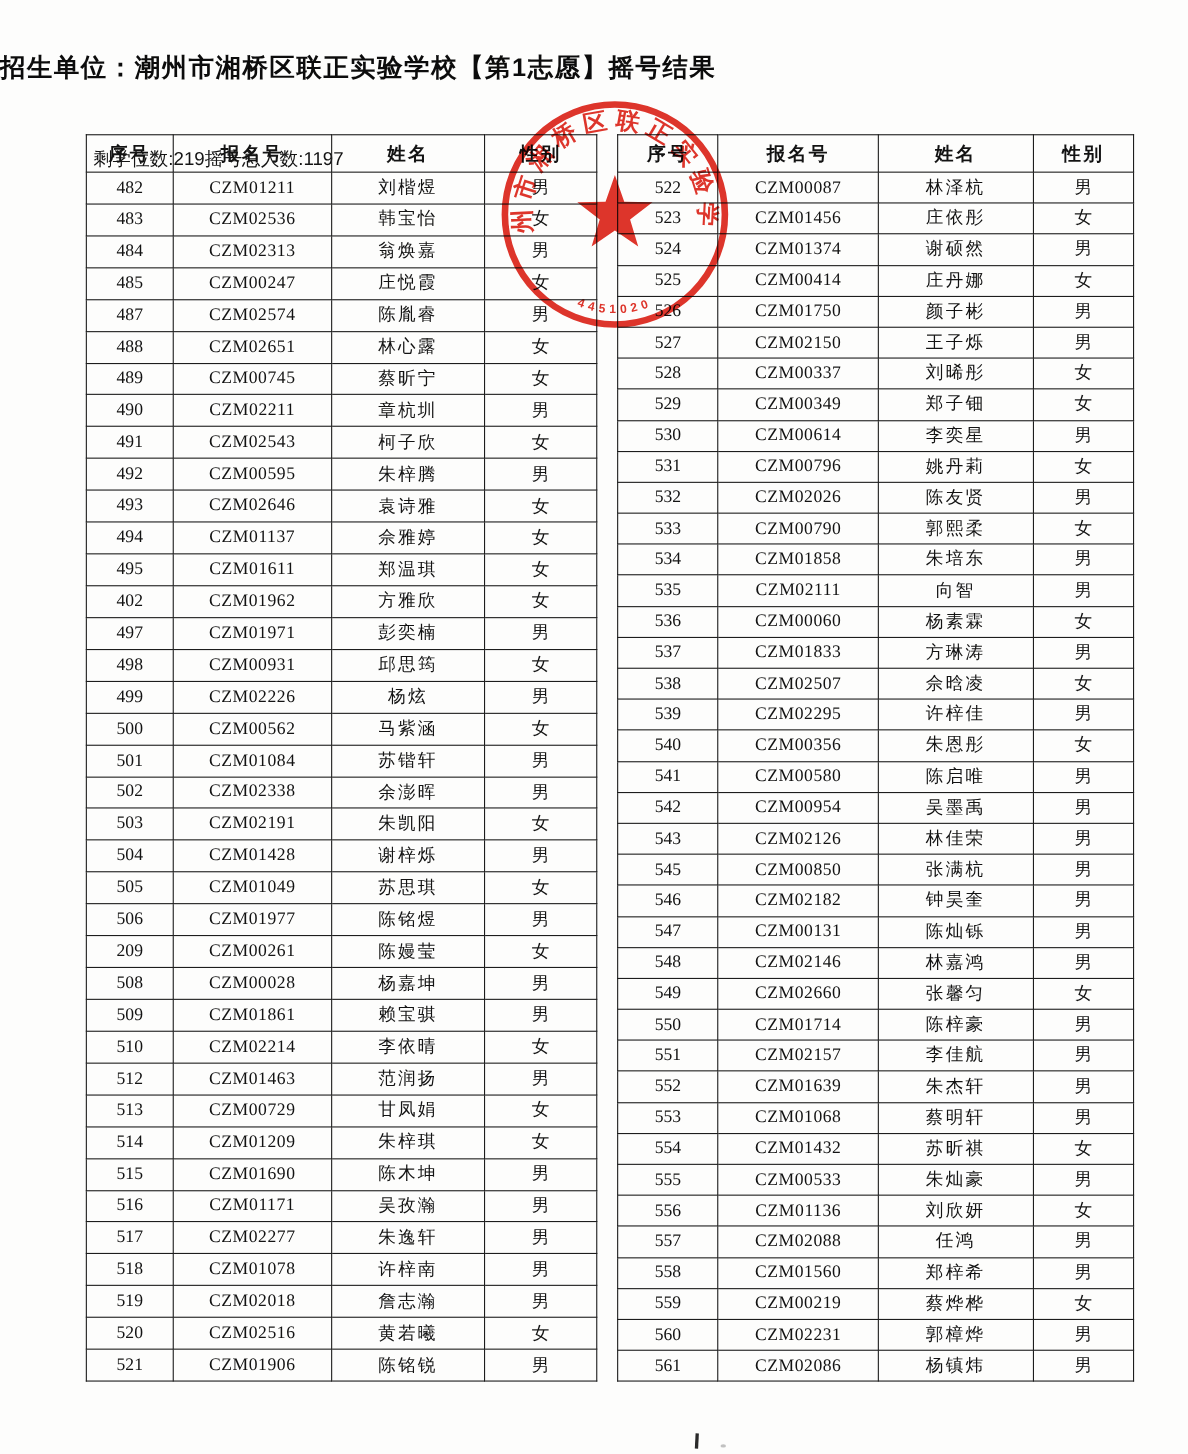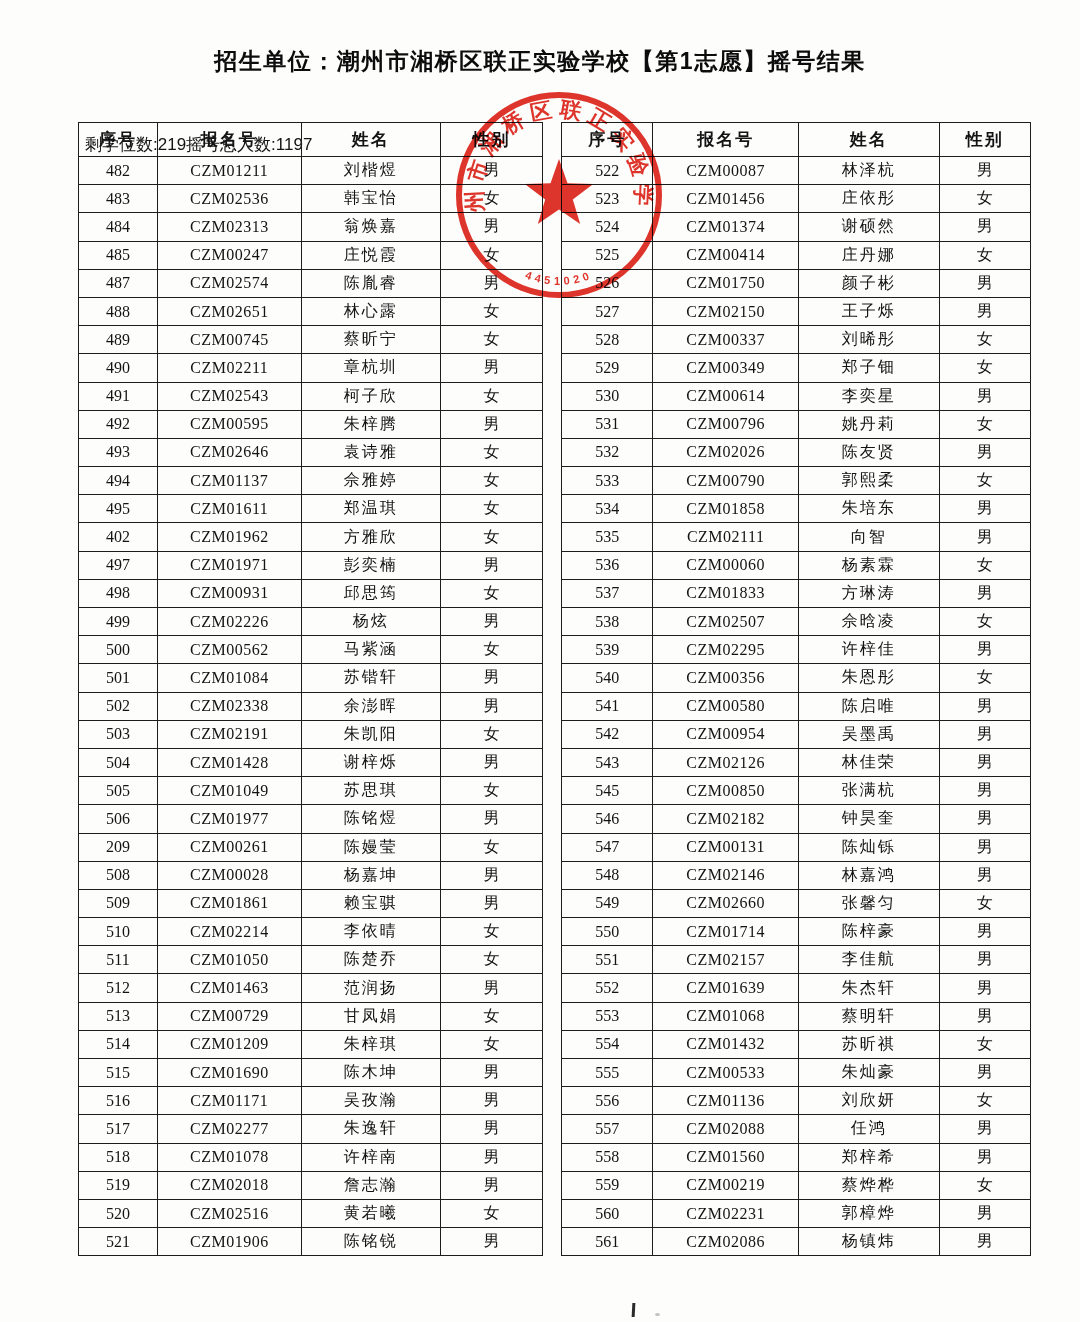--- a/index.html
+++ b/index.html
@@ -6,21 +6,21 @@
   body {
     width:1080px; height:1322px; position:relative;
     background:#ffffff;
     font-family:"Liberation Serif","DejaVu Serif",serif;
     color:#131313;
   }
   .page { position:absolute; inset:0; background:#fdfdfc; overflow:hidden; }
 
   .doc-title {
     position:absolute; top:46px; left:0; width:100%;
-    text-align:center;
+    text-align:left;
     font-family:"Liberation Sans","DejaVu Sans",sans-serif;
     font-weight:700; font-size:23px; letter-spacing:1.5px;
     color:#0c0c0c;
   }
   .stats-row {
     position:absolute; top:89px; left:85px;
     display:flex; 
     font-family:"Liberation Sans","DejaVu Sans",sans-serif;
     font-size:17px; color:#141414;margin-top:44px;
   }
@@ -253,26 +253,20 @@
             <td class="c-name">赖宝骐</td>
             <td class="c-gender">男</td>
           </tr>
           <tr>
             <td class="c-seq">510</td>
             <td class="c-reg">CZM02214</td>
             <td class="c-name">李依晴</td>
             <td class="c-gender">女</td>
           </tr>
           <tr>
-            <td class="c-seq">511</td>
-            <td class="c-reg">CZM01050</td>
-            <td class="c-name">陈楚乔</td>
-            <td class="c-gender">女</td>
-          </tr>
-          <tr>
             <td class="c-seq">512</td>
             <td class="c-reg">CZM01463</td>
             <td class="c-name">范润扬</td>
             <td class="c-gender">男</td>
           </tr>
           <tr>
             <td class="c-seq">513</td>
             <td class="c-reg">CZM00729</td>
             <td class="c-name">甘凤娟</td>
             <td class="c-gender">女</td>

